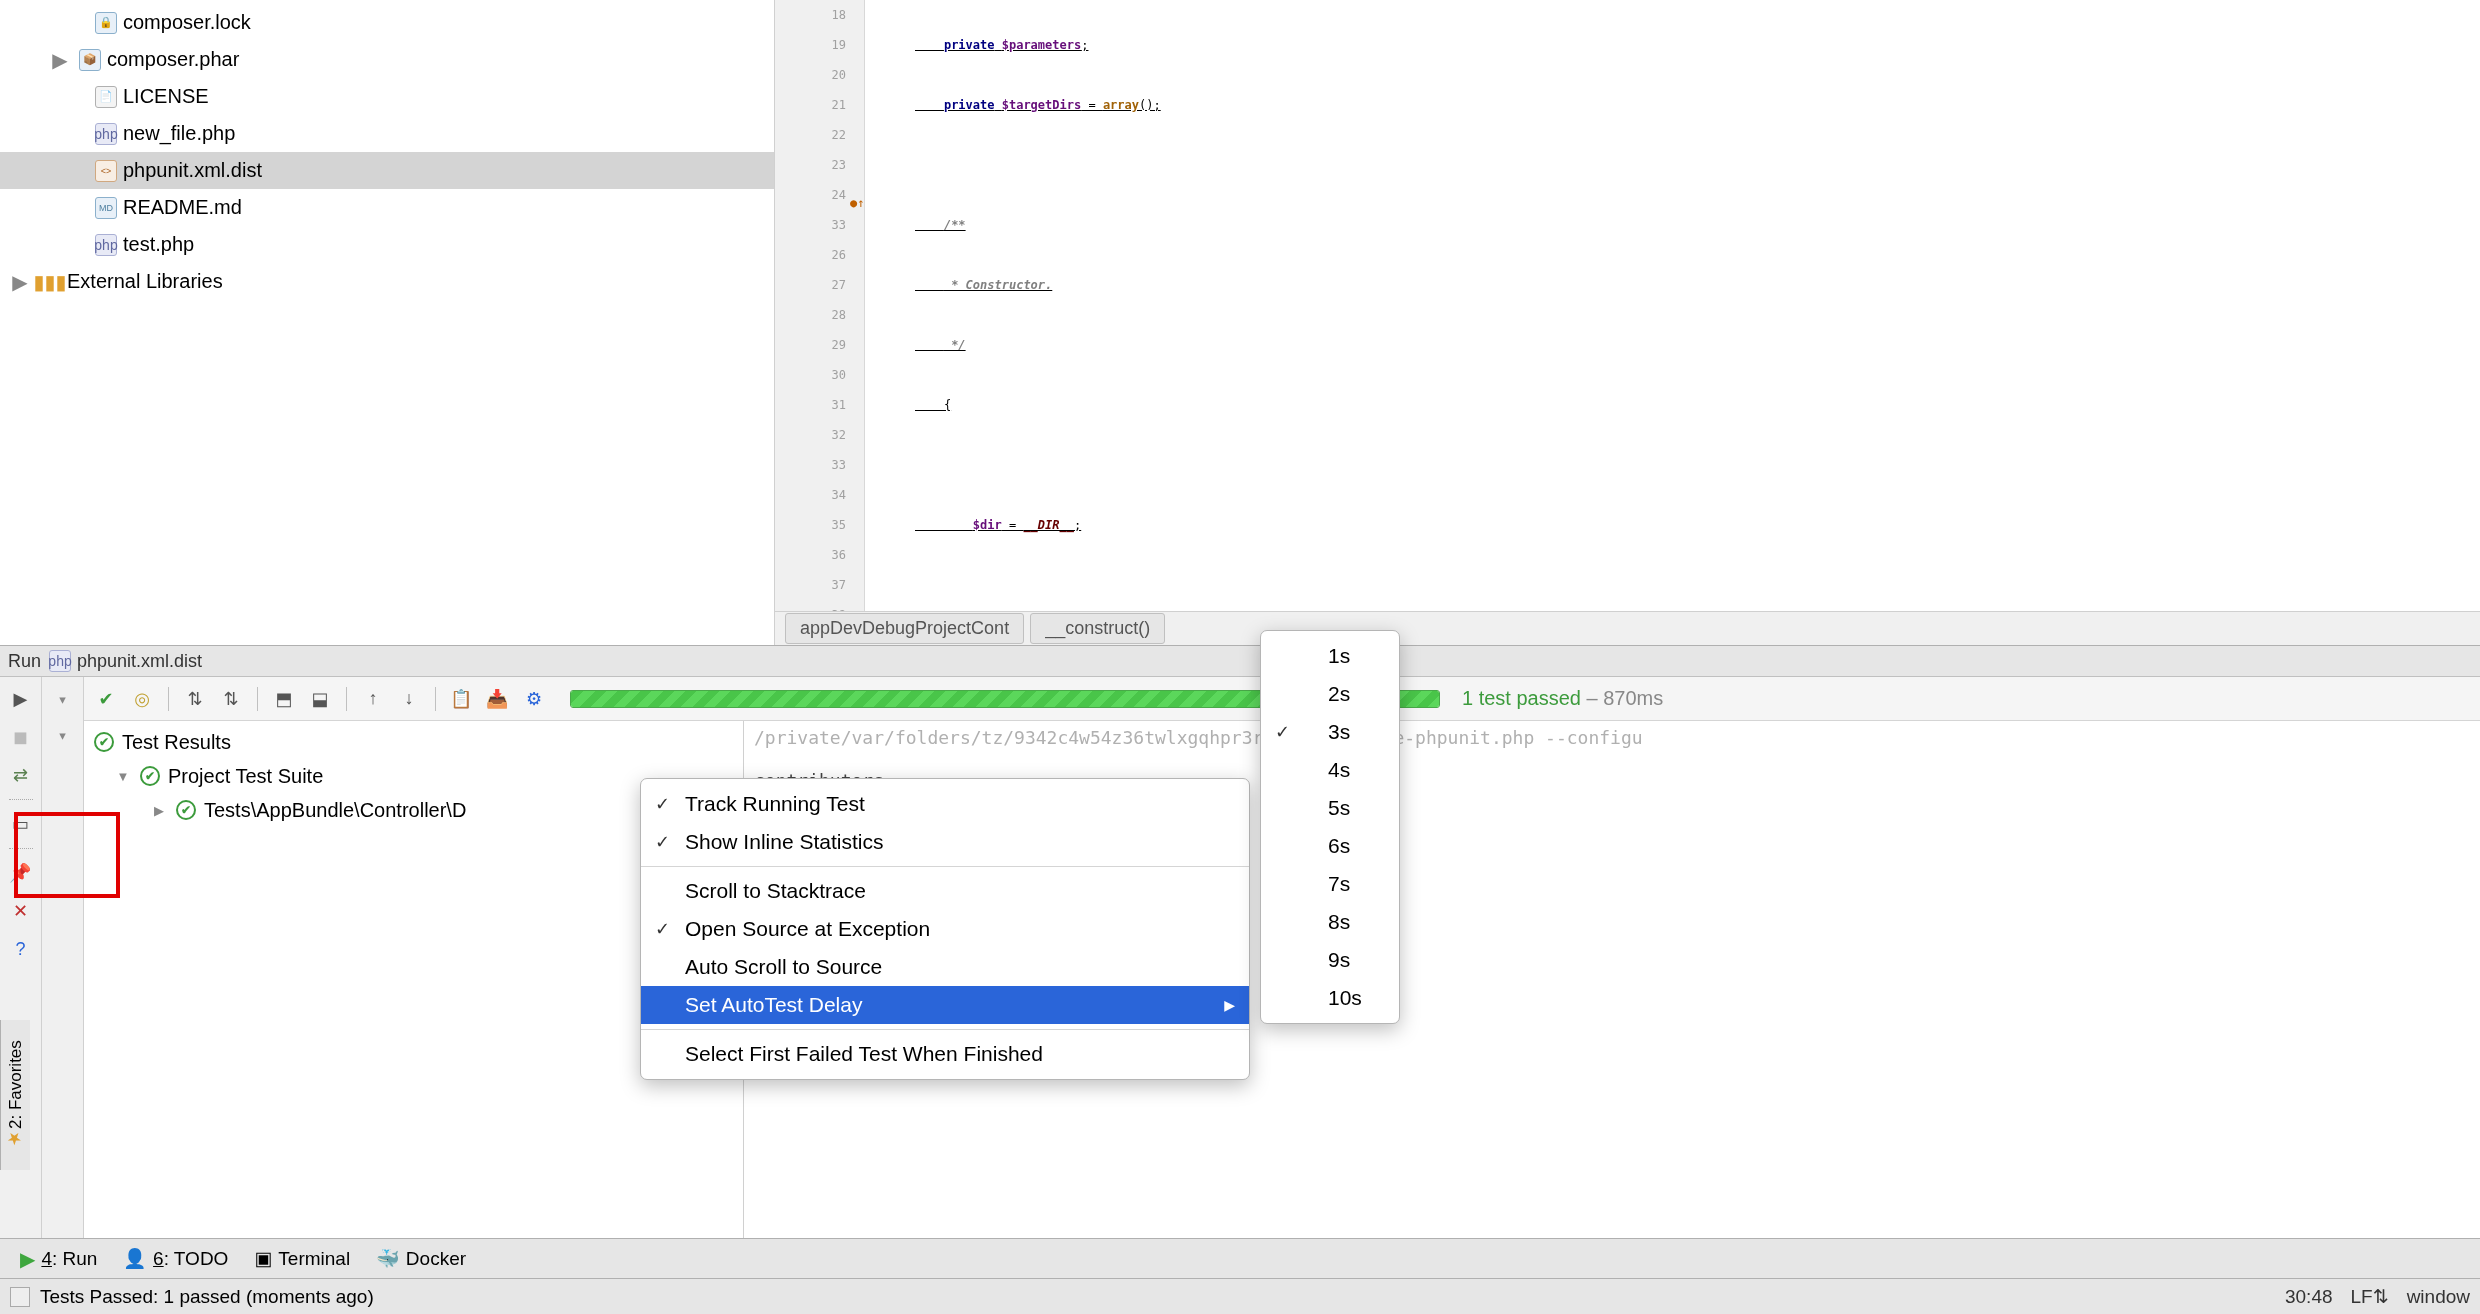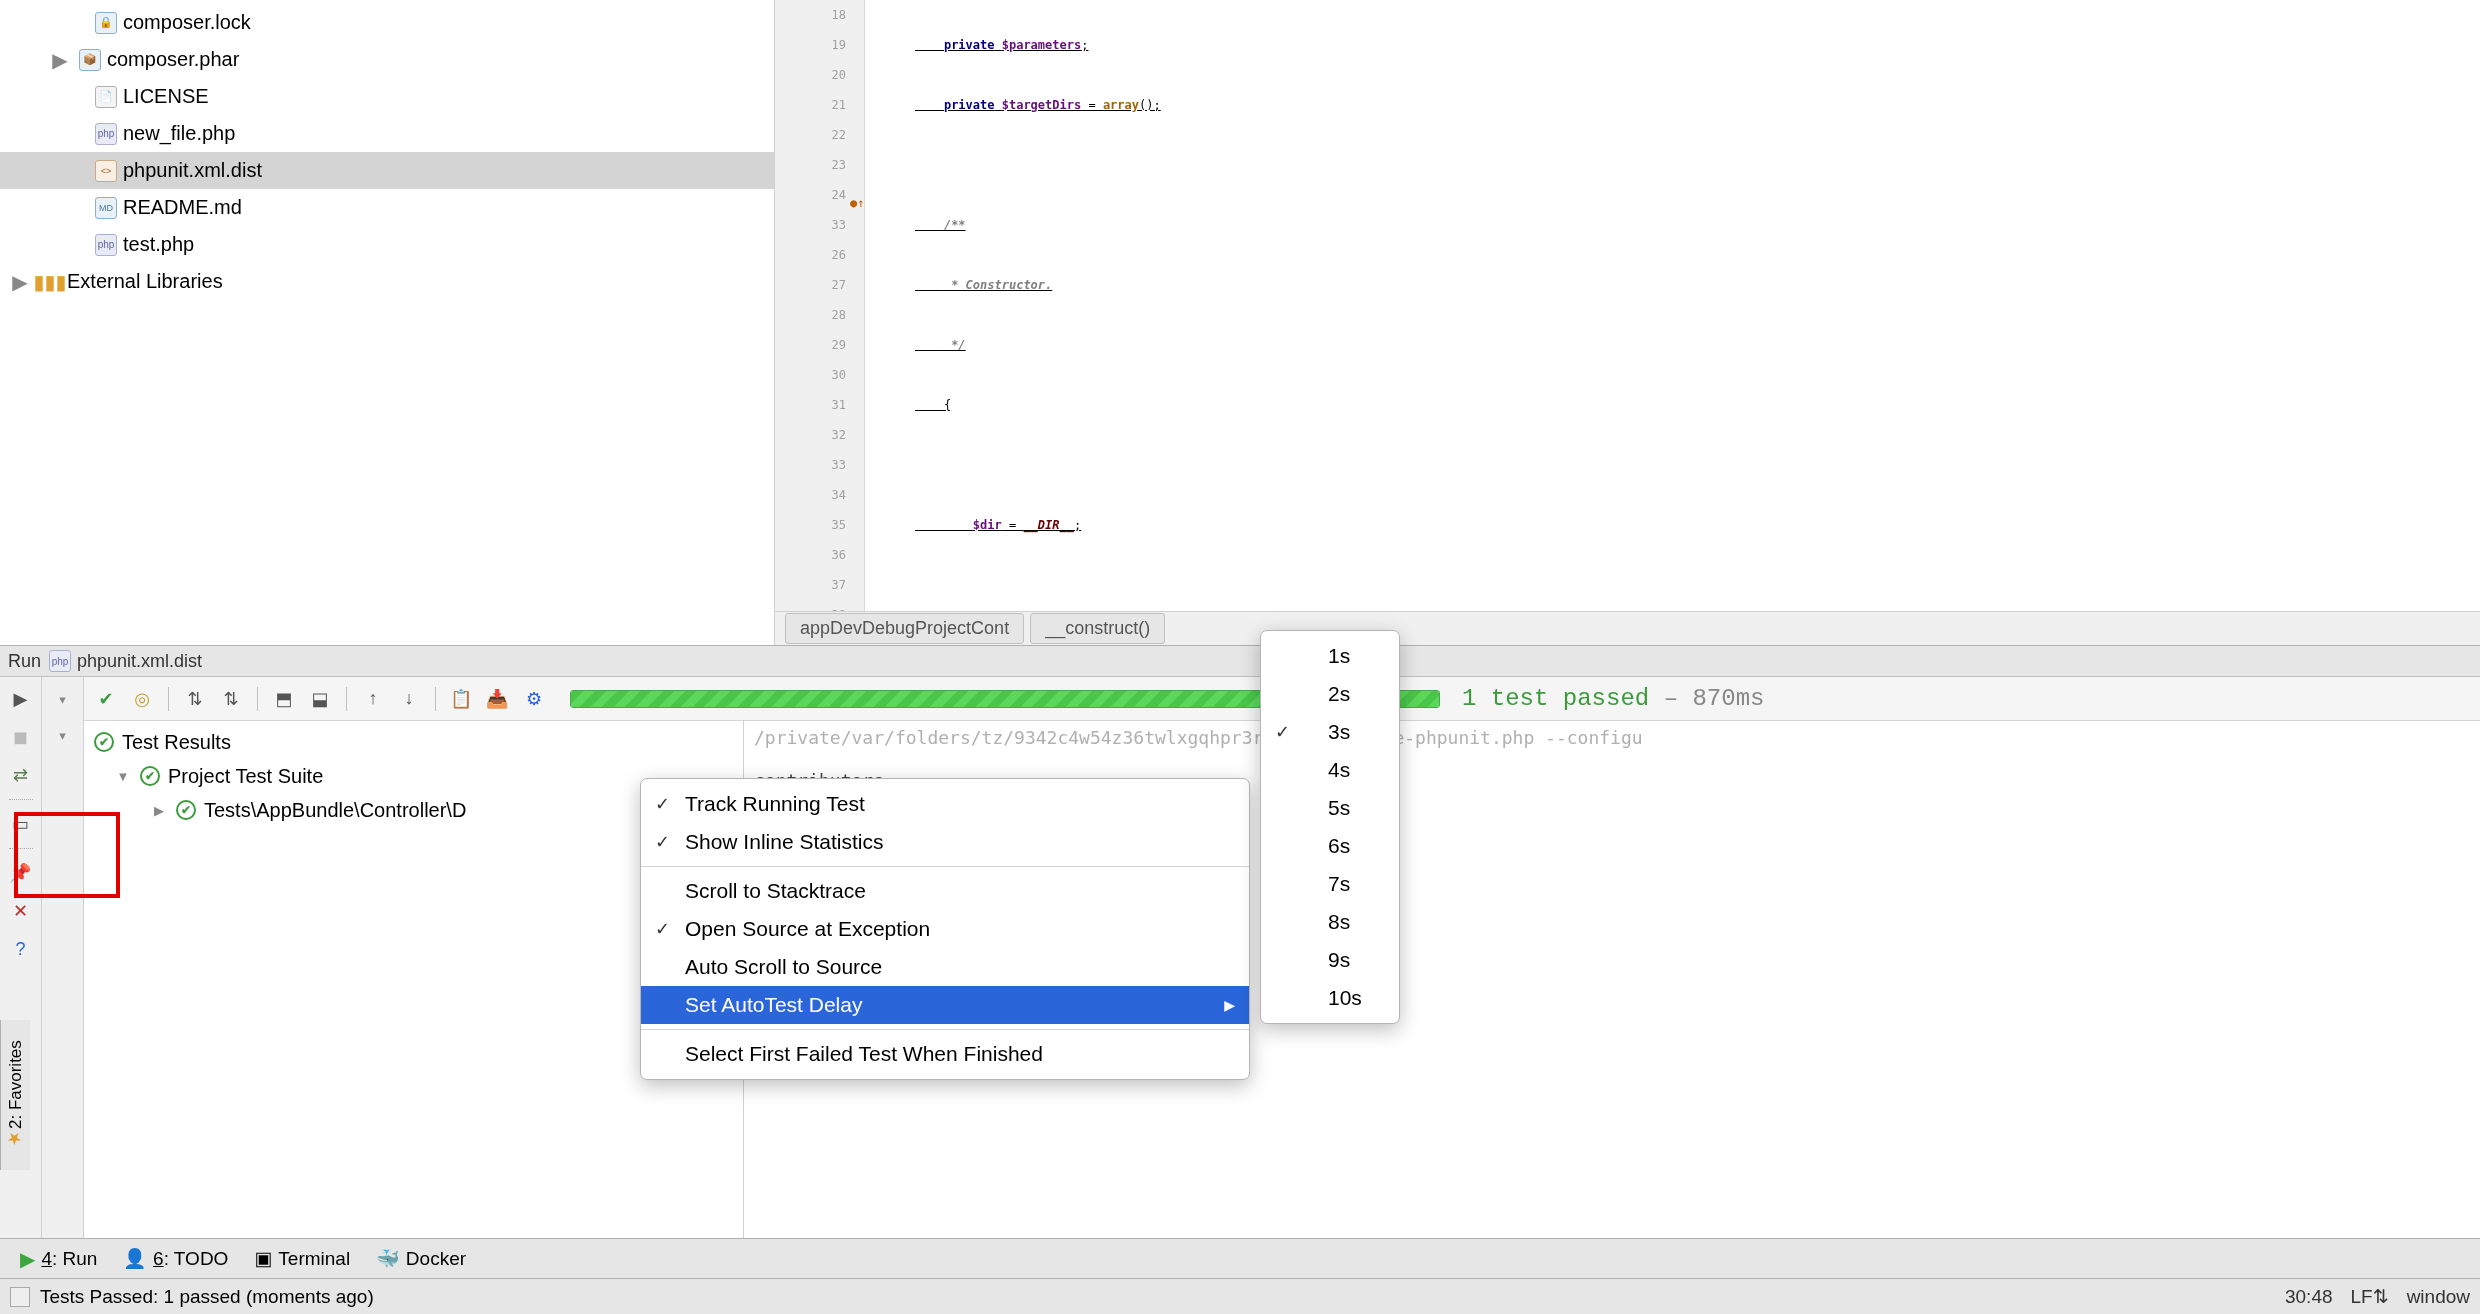--- a/index.html
+++ b/index.html
@@ -41,21 +41,21 @@
 .run-left-strip .btn { width: 28px; height: 28px; display:flex; align-items:center; justify-content:center; color:#555; font-size:18px; }
 .redbox { position:absolute; left:14px; top:812px; width:106px; height:86px; border:4px solid #e00000; z-index:5; }
 .run-mid-strip { width: 42px; background: #f0f0f0; border-right: 1px solid #d0d0d0; display:flex; flex-direction:column; align-items:center; padding-top:8px; gap:8px; }
 .run-mid-strip .btn { width:28px; height:28px; display:flex; align-items:center; justify-content:center; }
 
 .toolbar-row { height: 44px; display: flex; align-items: center; padding: 0 8px; gap: 8px; background: #f5f5f5; border-bottom: 1px solid #d5d5d5; }
 .toolbar-ico { width: 28px; height: 28px; display:flex; align-items:center; justify-content:center; color:#555; font-size:18px; }
 .sep { width: 1px; height: 24px; background: #c0c0c0; margin: 0 4px; }
 .progress { flex: 1; max-width: 870px; height: 18px; margin: 0 14px; position: relative; border-radius: 3px; overflow:hidden; border:1px solid #49a849; }
 .progress .fill { background: repeating-linear-gradient(-45deg, #5bd75b, #5bd75b 8px, #49c549 8px, #49c549 16px); width: 100%; height: 100%; }
-.pass-txt { font-size: 24px; color: #333; white-space: nowrap; font-family: Liberation Mono, monospace; }
+.pass-txt { font-size: 20px; color: #333; white-space: nowrap; }
 
 .results-area { flex: 1; display: flex; }
 .results-tree { width: 660px; border-right: 1px solid #d0d0d0; padding: 4px 0; font-size: 20px; }
 .results-tree .row { display:flex; align-items:center; height: 34px; gap:8px; }
 .pass-ico { width: 20px; height: 20px; border: 2px solid #3c9b3c; border-radius: 50%; display:inline-flex; align-items:center; justify-content:center; color:#3c9b3c; font-size:12px; font-weight:bold; }
 .exp-tri { color: #888; font-size:13px; width:18px; display:inline-flex; justify-content:center; }
 .console { flex: 1; padding: 6px 10px; font-family: Menlo, monospace; font-size: 18px; color: #444; }
 .console .grey { color: #b0b0b0; }
 
 
@@ -84,21 +84,21 @@
 .fav-tab { position:absolute; left:0; top:1020px; width:30px; height:150px; background:#e6e6e6; border-right:1px solid #b0b0b0; display:flex; align-items:center; justify-content:center; writing-mode: vertical-rl; transform: rotate(180deg); font-size:17px; }
 
 .play-ico { color: #3fa73f; font-size: 20px; }
 .grey-box { width:20px; height:20px; display:inline-block; border:1px solid #aaa; background:#eee; }
 
 
 .fi { width:22px; height:22px; display:inline-flex; align-items:center; justify-content:center; font-size:11px; border-radius:3px; }
 .fi-lock { border:1px solid #8bb0cc; background:#e8f0f8; color:#5080a0; }
 .fi-phar { border:1px solid #8bb0cc; background:#e8f0f8; color:#5080a0; }
 .fi-txt { border:1px solid #b0b0b0; background:#f4f4f4; color:#666; }
-.fi-php { border:1px solid #aab0d4; background:#e8eaf6; color:#6068a0; font-size:10px; }
+.fi-php { border:1px solid #aab0d4; background:#e8eaf6; color:#6068a0; font-size:14px; }
 .fi-xml { border:1px solid #d0a880; background:#f8eee4; color:#aa6020; font-size:9px; }
 .fi-md { border:1px solid #8bb0cc; background:#e8f0f8; color:#5080a0; font-size:9px; }
 .fi-lib { color:#e0a030; font-size:20px; border:none; }
 </style>
 </head>
 <body>
 
 <div class="root">
   <div class="top">
 

